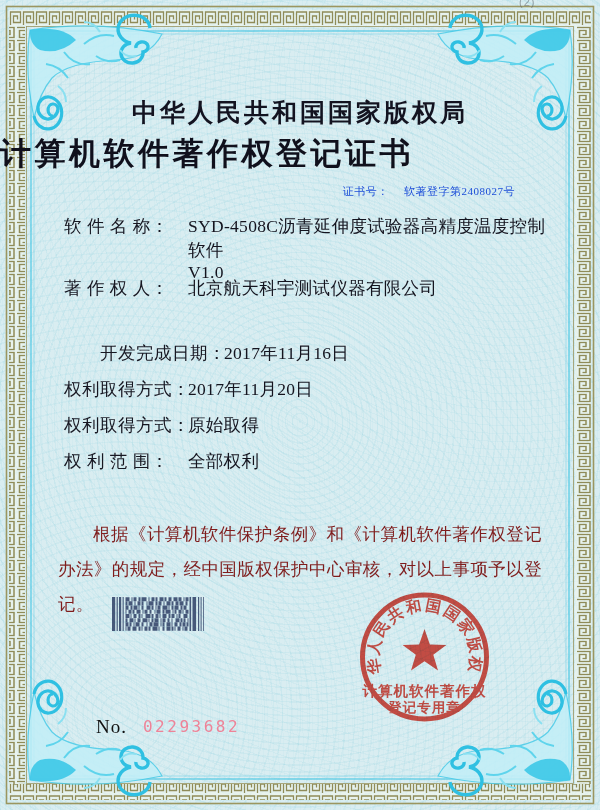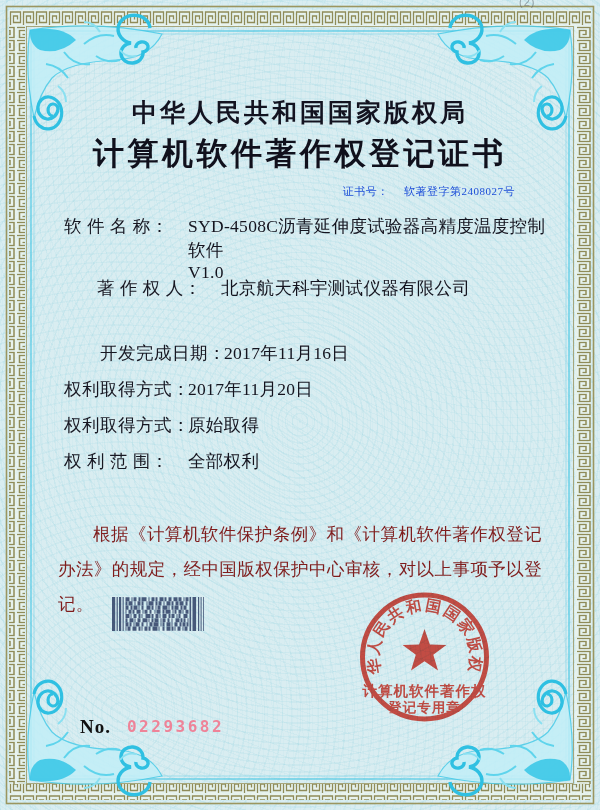--- a/index.html
+++ b/index.html
@@ -24,40 +24,40 @@
   .corner-note{
     position:absolute; top:-4px; left:519px; font-size:11px;
     color:rgba(90,95,100,.55); letter-spacing:1px;
     font-family:"Liberation Sans","DejaVu Sans",sans-serif;
   }
   .authority{
     position:absolute; top:96px; left:0; width:600px; text-align:center;
     font-size:25px; font-weight:700; letter-spacing:3px; color:#131320;
   }
   .cert-title{
-    position:absolute; top:133px; left:0; width:600px; text-align:center;
+    position:absolute; top:133px; left:0; width:600px; 
     font-size:31px; font-weight:700; letter-spacing:3.5px; color:#10101c;
   }
   .cert-no-line{
     position:absolute; top:184px; left:0; right:85px; text-align:right;
     font-size:11px; color:#1d4ed8; letter-spacing:.5px;
   }
   .cert-no-line .val{margin-left:12px;}
   .field-row{position:absolute; left:64px; font-size:17.5px; white-space:nowrap;}
   .field-label{display:inline-block; width:124px; letter-spacing:.5px; vertical-align:top; color:#171722;}
   .field-value{display:inline-block; white-space:pre-line; vertical-align:top; color:#14141f; letter-spacing:.3px; max-width:370px;}
-  .row-0{top:214px;} .row-1{top:276px;margin-left:33px;} .row-2{top:341px;margin-left:36px;}
+  .row-0{top:214px;} .row-1{top:276px;} .row-2{top:341px;margin-left:36px;}
   .row-3{top:377px;} .row-4{top:413px;} .row-5{top:449px;} .row-6{top:484px;}
   .statement{
     position:absolute; top:517px; left:58px; width:484px;
     font-size:17.5px; line-height:35px; text-indent:2em; text-align:justify;
     color:#7f1d1d; letter-spacing:.3px;
   }
   .barcode-svg{left:112px; top:597px;}
-  .serial{position:absolute; top:716px; left:80px; white-space:nowrap;font-weight:bold;}
+  .serial{position:absolute; top:716px; left:96px; white-space:nowrap;}
   .serial .prefix{font-size:19px; color:#111; letter-spacing:1px;}
   .serial .number{
     font-family:"DejaVu Sans Mono","Liberation Mono",monospace;
     font-size:16px; color:#ee8398; letter-spacing:2.5px; margin-left:12px;
     vertical-align:1px;
   }
   .stamp-date{
     position:absolute; top:711px; left:362px; font-size:17px; font-weight:700;
     color:#e03b31; letter-spacing:.5px; mix-blend-mode:multiply; opacity:.92;
   }

